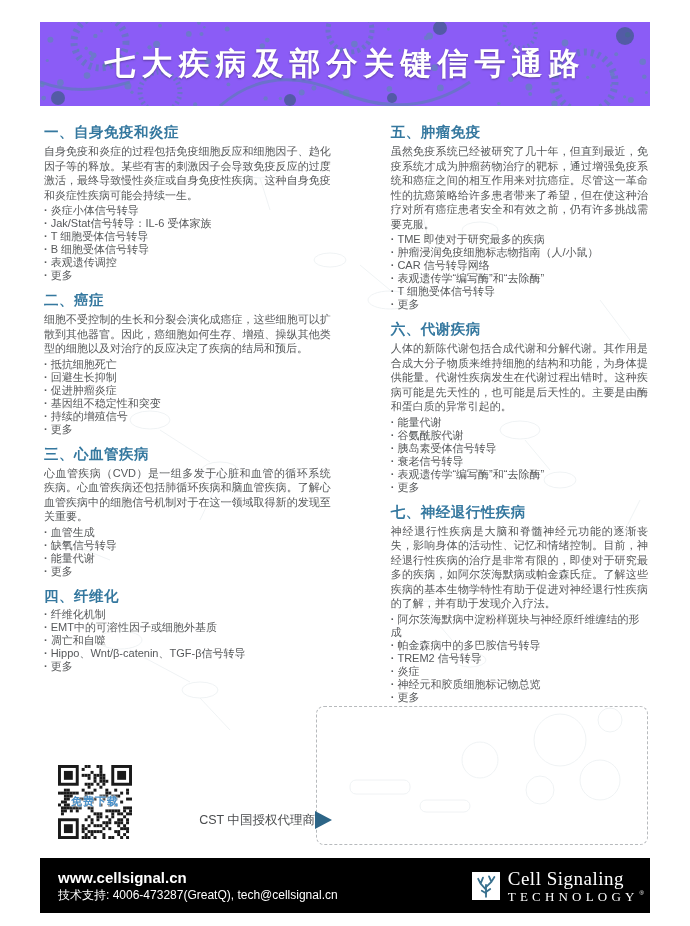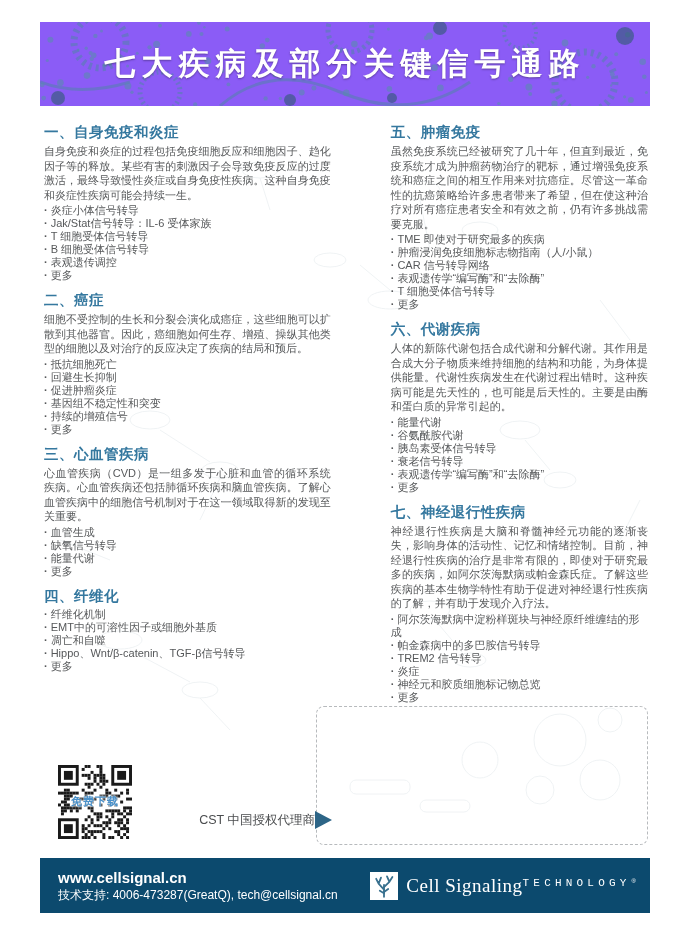--- a/index.html
+++ b/index.html
@@ -75,40 +75,40 @@
     border-left:17px solid #2d6587;
   }
   .stamp-box {
     position:absolute; left:316px; top:706px; width:332px; height:139px; z-index:1;
     border:1px dashed #b7babd; border-radius:8px; background:transparent;
   }
 
   
   .footer {
     position:absolute; left:40px; top:858px; width:610px; height:55px; z-index:2;
-    background:#0c4a6e; color:#ffffff;
+    background:#000000; color:#ffffff;
     display:flex; align-items:center; justify-content:space-between;
-    padding:0 14px 0 18px;
+    padding:0 6px 0 18px;
   }
   .footer-website { font-size:15px; font-weight:bold; line-height:19px; }
   .footer-support { font-size:12px; line-height:16px; }
   .logo { display:flex; align-items:center; gap:8px; }
   .logo-tree {
     width:28px; height:28px; background:#ffffff;
     display:flex; align-items:center; justify-content:center;
   }
-  .logo-text { display:flex; flex-direction:row; line-height:1; }
+  .logo-text { display:flex; flex-direction:column; line-height:1; }
   .logo-name {
     font-family:"Liberation Serif","DejaVu Serif",serif;
     font-size:19px; letter-spacing:.5px;
   }
   .logo-sub-row { display:flex; align-items:flex-start; margin-top:2px; }
   .logo-sub {
-    font-family:Liberation Mono, monospace;
-    font-size:11px; letter-spacing:4.2px;text-align:right;
+    font-family:Liberation Serif, serif;
+    font-size:13px; letter-spacing:4.2px;text-align:right;
   }
   .logo-reg { font-size:6px; margin-left:1px; }
 </style>
 </head>
 <body>
 
 <div class="page">
 
   <svg class="watermark" viewBox="0 0 690 926" xmlns="http://www.w3.org/2000/svg">
     <g fill="none" stroke="#9fb3bd" stroke-width="1">

